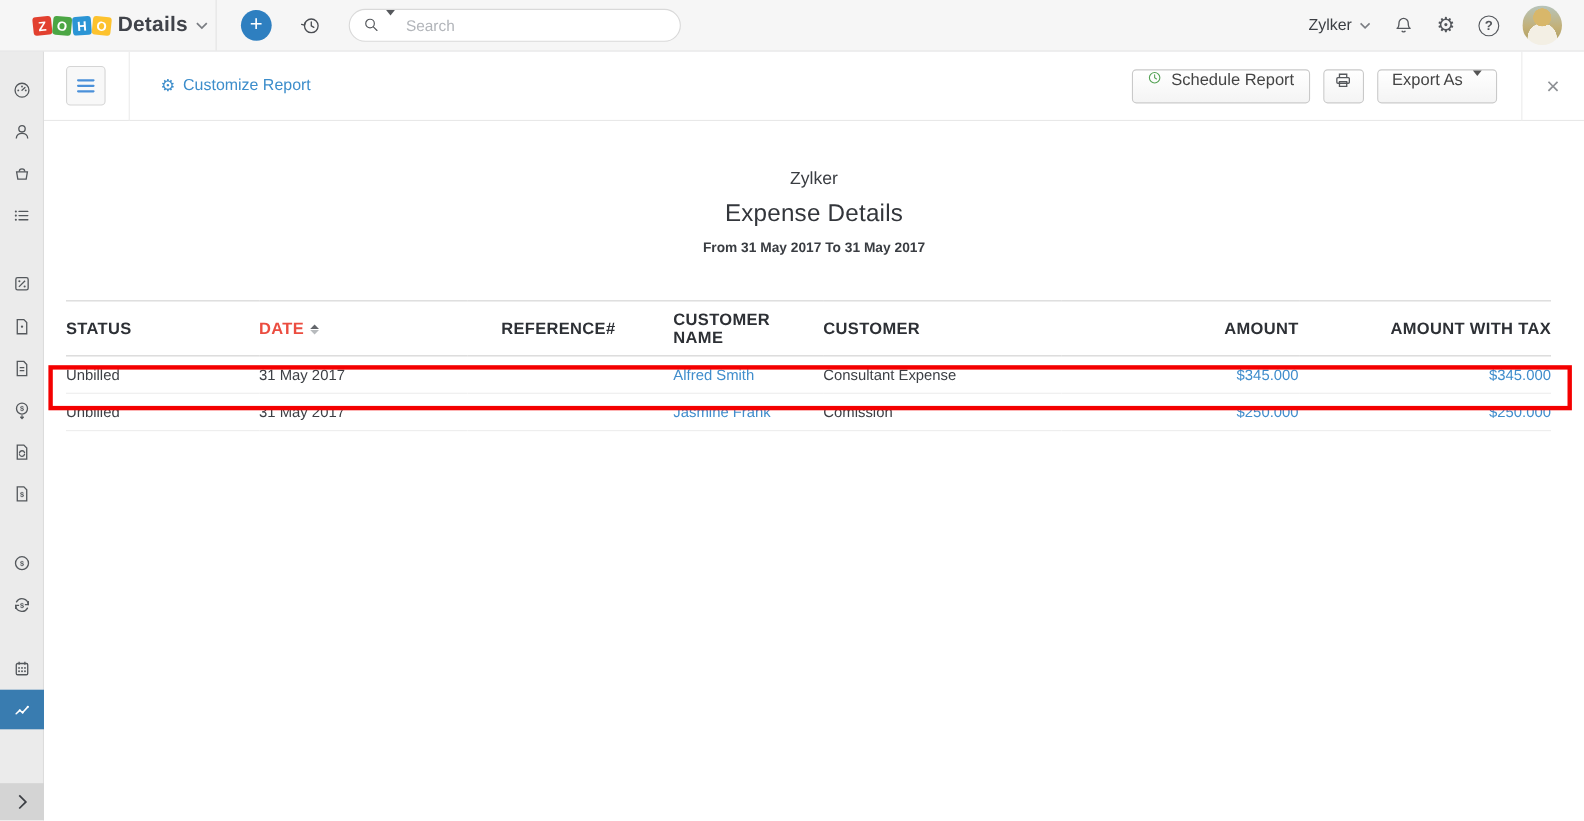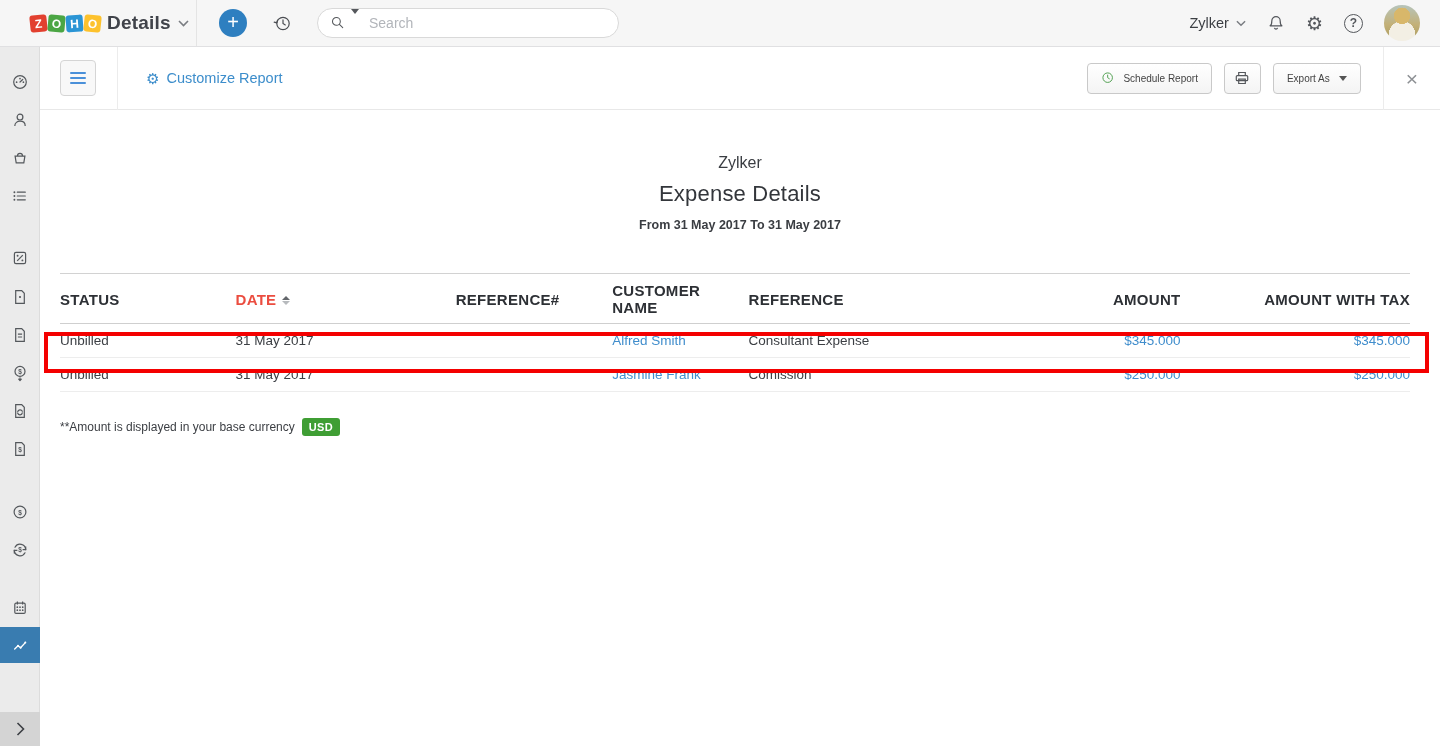--- a/index.html
+++ b/index.html
@@ -50,21 +50,21 @@
   .main { position:relative; flex:1; background:#fff; overflow:hidden; }
 
   
   .rt { height:63px; border-bottom:1px solid #e8e8e8; display:flex; align-items:center; padding-left:20px; }
   .hamburger-btn { width:36px; height:36px; border:1px solid #d5d5d5; border-radius:4px; background:#f8f8f8; display:flex; flex-direction:column; align-items:center; justify-content:center; gap:3px; cursor:pointer; }
   .hamburger-btn i { display:block; width:16px; height:2px; background:#4a90d9; border-radius:1px; }
   .v-div { width:1px; height:63px; background:#ececec; margin-left:21px; }
   .customize { display:flex; align-items:center; margin-left:28px; color:#3c8dcb; font-size:14.5px; cursor:pointer; gap:7px; }
   .customize .gear-glyph { color:#3c8dcb; font-size:15px; }
   .rt-right { margin-left:auto; display:flex; align-items:center; }
-  .btn { height:31px; border:1px solid #c9c9c9; border-radius:4px; background:linear-gradient(#ffffff,#f4f4f4); font-family:"Liberation Sans",sans-serif; font-size:10px; color:#444; display:inline-flex; align-items:center; justify-content:center; padding:0 13px; cursor:pointer; gap:7px; }
+  .btn { height:31px; border:1px solid #c9c9c9; border-radius:4px; background:linear-gradient(#ffffff,#f4f4f4); font-family:"Liberation Sans",sans-serif; font-size:15px; color:#444; display:inline-flex; align-items:flex-start; justify-content:center; padding:0 13px; cursor:pointer; gap:7px; }
   .btn .clock-ic { color:#54a254; }
   .btn.icon-only { width:37px; padding:0; color:#55585c; }
   .btn .caret-down { border-top-color:#555; margin-left:2px; }
   .rt-right .btn { margin-left:12px; }
   .rt-close-div { width:1px; height:63px; background:#ececec; margin-left:22px; }
   .close-x { font-size:21px; color:#8d9094; margin:0 22px; cursor:pointer; line-height:1; }
 
   
   .report-head { text-align:center; padding-top:44px; }
   .rh-org { font-size:16px; color:#3a3d42; }
@@ -335,21 +335,21 @@
         <tr>
           <th>STATUS</th>
           <th class="sorted">
             <span>DATE</span><span class="sort">
                 <i class="up"></i>
                 <i class="dn"></i>
               </span>
           </th>
           <th class="r">REFERENCE#</th>
           <th style="padding-left:3.9%">CUSTOMER NAME</th>
-          <th>REFERENCE</th>
+          <th>CUSTOMER</th>
           <th class="r">AMOUNT</th>
           <th class="r">AMOUNT WITH TAX</th>
         </tr>
       </thead>
       <tbody>
         <tr>
           <td>Unbilled</td>
           <td>31 May 2017</td>
           <td class="r"></td>
           <td style="padding-left:3.9%"><a class="lnk">Alfred Smith</a></td>
@@ -362,20 +362,16 @@
           <td>31 May 2017</td>
           <td class="r"></td>
           <td style="padding-left:3.9%"><a class="lnk">Jasmine Frank</a></td>
           <td>Comission</td>
           <td class="r"><a class="lnk">$250.000</a></td>
           <td class="r"><a class="lnk">$250.000</a></td>
         </tr>
       </tbody>
     </table>
 
-    <div class="footnote">
-      <span>**Amount is displayed in your base currency</span>
-      <span class="usd-badge">USD</span>
-    </div>
 
     <div class="highlight-box" style="top: 285px; height: 41px;"></div>
   </div>
 </div>
 
 </body></html>

